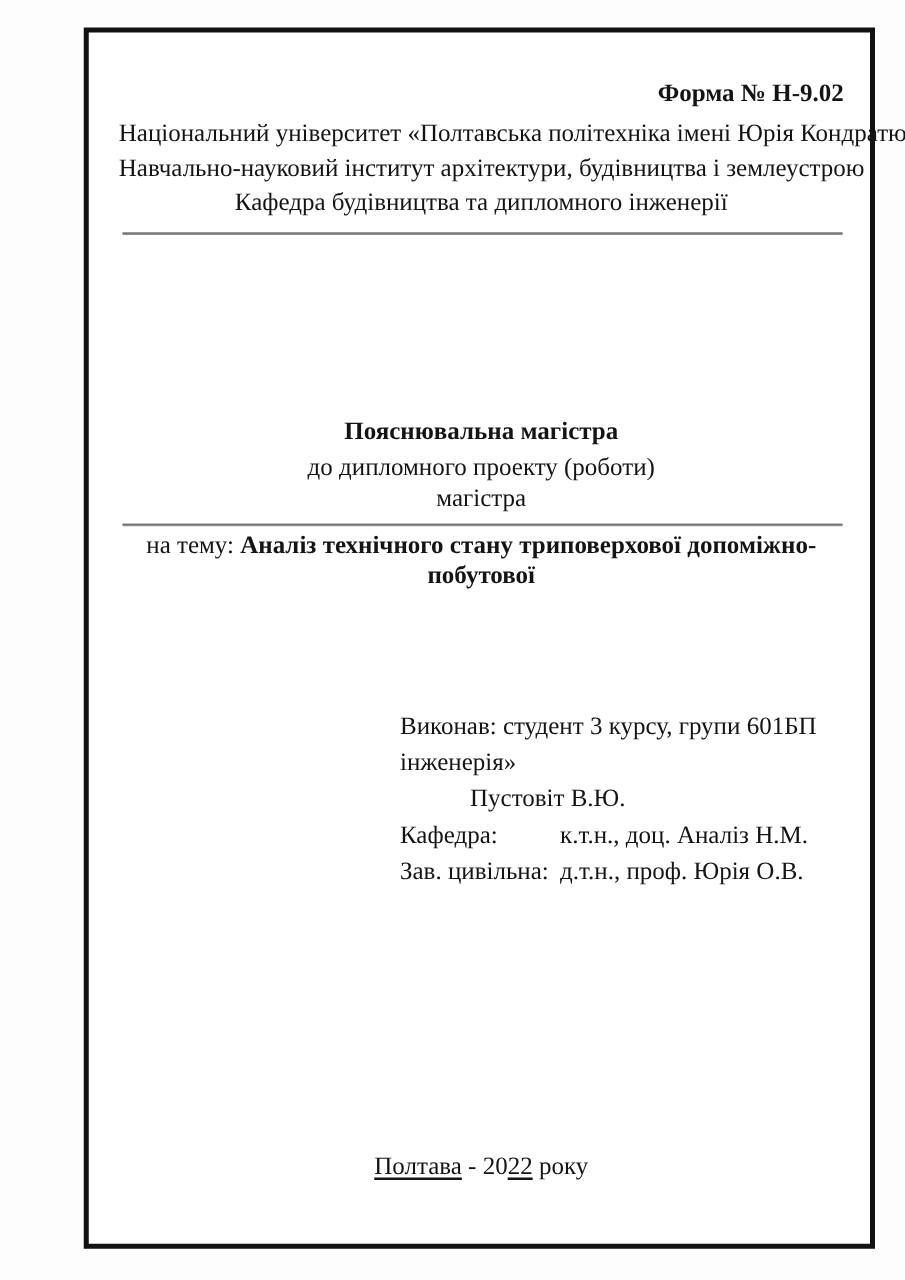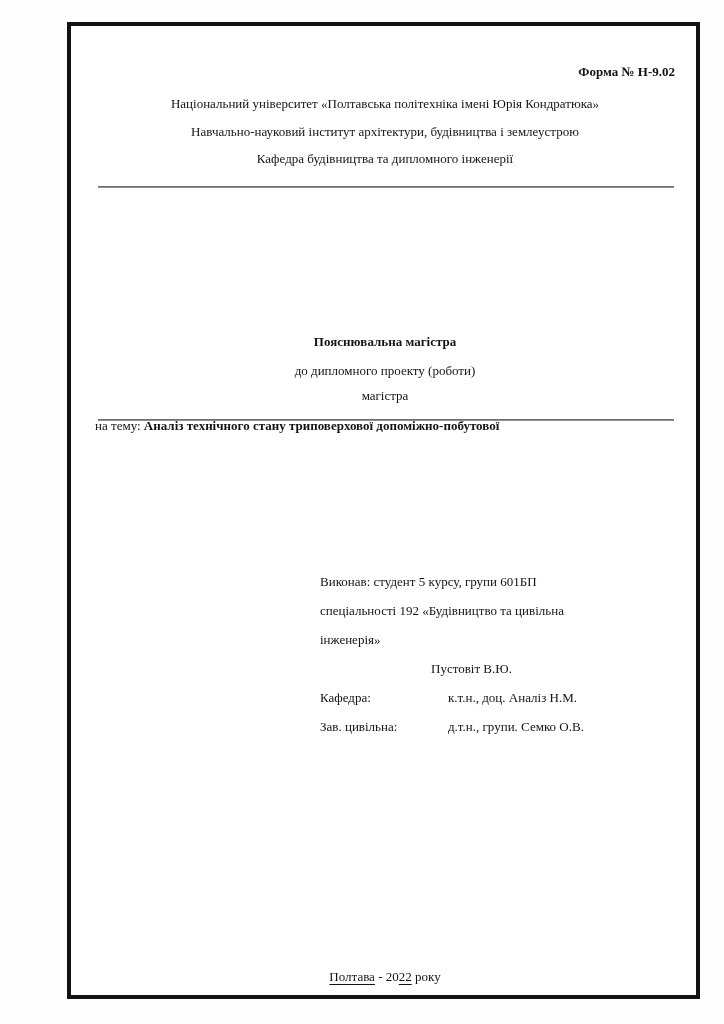--- a/index.html
+++ b/index.html
@@ -6,21 +6,21 @@
     margin: 0;
     padding: 0;
     background: #ffffff;
   }
   .page {
     position: relative;
     width: 724px;
     height: 1024px;
     background: #fdfdfd;
     font-family: "Liberation Serif", "DejaVu Serif", serif;
-    font-size: 13px;
+    font-size: 20px;
     color: #141414;
     overflow: hidden;
   }
   .frame {
     position: absolute;
     left: 67px;
     top: 22px;
     width: 633px;
     height: 977px;
     border: 4px solid #121212;
@@ -41,48 +41,48 @@
     left: 98px;
     width: 576px;
     height: 2px;
     background: #8f8f8f;
     border-top: 1px solid #6f6f6f;
     box-sizing: border-box;
   }
   .theme {
     position: absolute;
     left: 95px;
-    top: 414px;
+    top: 424px;
     width: 580px;
+    text-align: center;
     line-height: 24px;
   }
   .credits {
     position: absolute;
     left: 320px;
     top: 567px;
     width: 350px;
     line-height: 29px;
     white-space: nowrap;
   }
   .credits .label {
     display: inline-block;
     width: 128px;
   }
   .credits .col2 {
     display: inline-block;
-    margin-left: 111px;
+    margin-left: 56px;
   }
   .footer {
     position: absolute;
     left: 95px;
     top: 922px;
     width: 580px;
     text-align: center;
     white-space: nowrap;
-    margin-top: 47px;
   }
   .u {
     text-decoration: underline;
     text-underline-offset: 3px;
   }
 </style>
 </head>
 <body>
 
 <div class="page">
@@ -105,23 +105,22 @@
 
   <div class="textline" style="top:363px">до дипломного проекту (роботи)</div>
 
   <div class="divider" style="top:419px"></div>
 
   <div class="theme">
     <div><span>на тему:</span> <span class="bold">Аналіз технічного стану триповерхової допоміжно-побутової</span></div>
   </div>
 
   <div class="credits">
-    <div><span>Виконав: студент 5 курсу, групи 601БП</span></div>
-    <div><span>спеціальності 192 «Будівництво та цивільна</span></div>
+    <div><span>Виконав: студент 3 курсу, групи 601БП</span></div>
     <div><span>інженерія»</span></div>
     <div><span class="col2">Пустовіт В.Ю.</span></div>
     <div><span class="label">Кафедра:</span><span>к.т.н., доц. Аналіз Н.М.</span></div>
-    <div><span class="label">Зав. цивільна:</span><span>д.т.н., групи. Семко О.В.</span></div>
+    <div><span class="label">Зав. цивільна:</span><span>д.т.н., проф. Юрія О.В.</span></div>
   </div>
 
   <div class="footer"><span class="u">Полтава</span><span> - </span><span>20</span><span class="u">22</span><span> року</span></div>
 
 </div>
 
 </body></html>

